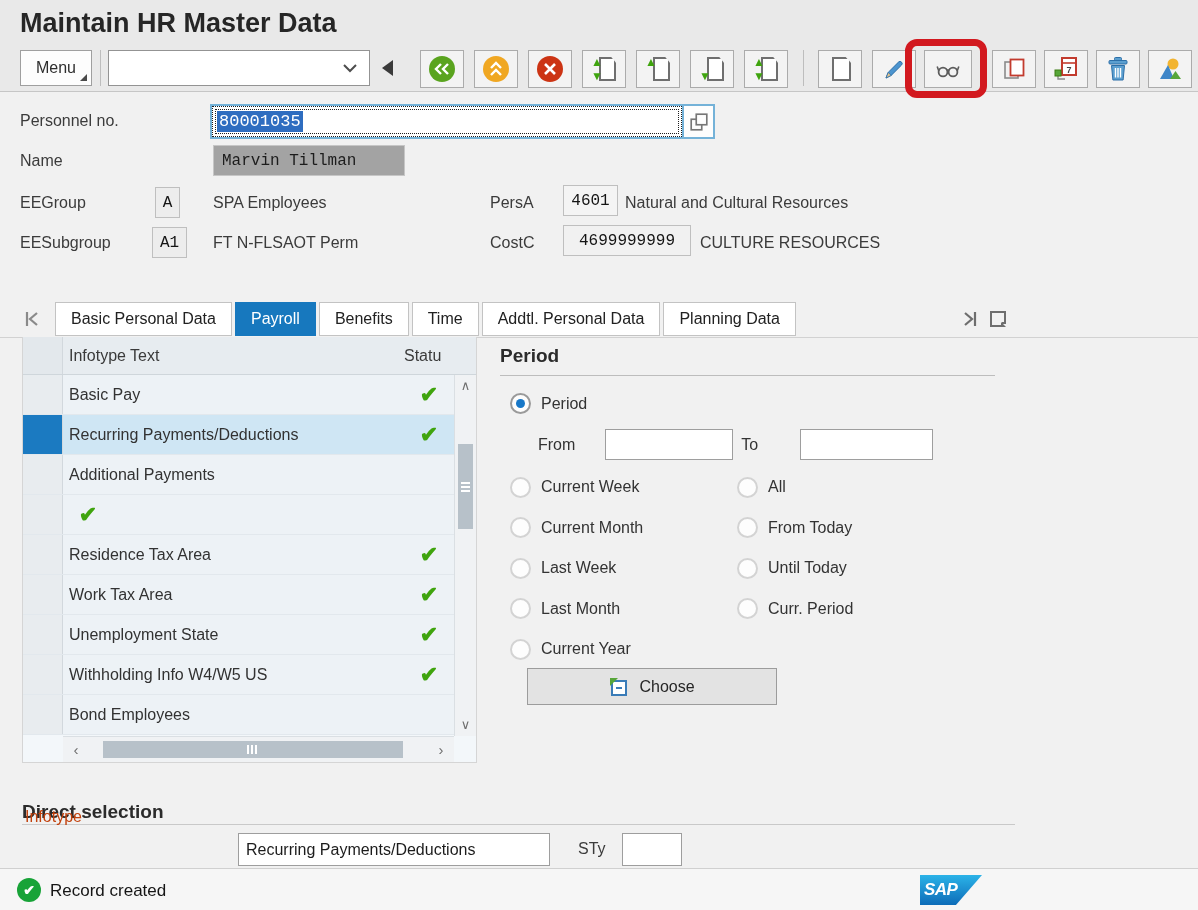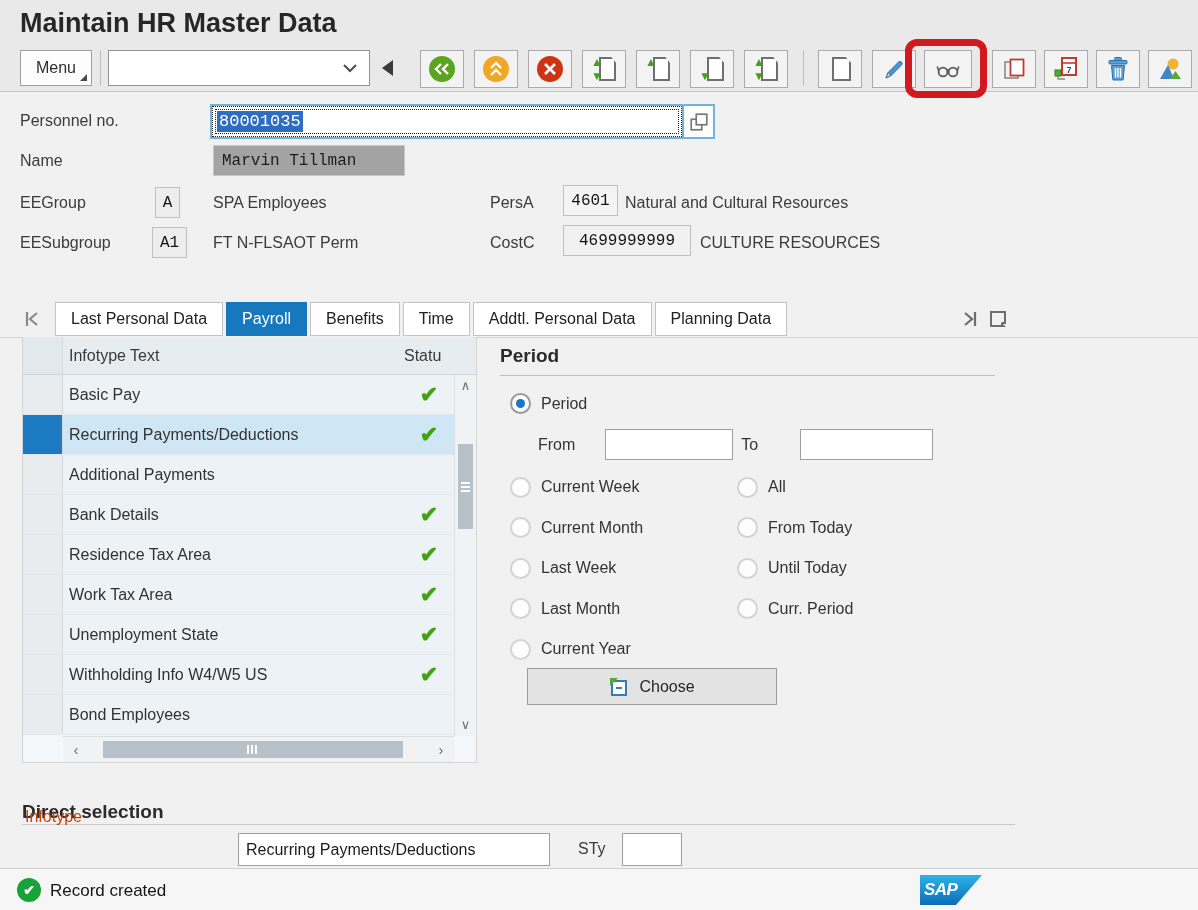--- a/index.html
+++ b/index.html
@@ -313,21 +313,21 @@
 <div class="val-box mono" style="left:563px;top:225px;width:128px;height:31px;background:#f1f1f1">4699999999</div>
 <div class="plain-txt" style="left:700px;top:234px">CULTURE RESOURCES</div>
 
 <div class="tabstrip">
   <div class="tabs-scroll-left">
     <svg width="16" height="18" viewBox="0 0 16 18">
         <path d="M3 2 v14 M13 3 l-7 6 7 6" fill="none" stroke="#8a8a8a" stroke-width="2.2"></path>
       </svg>
   </div>
   <div class="tabs-box">
-      <div class="tab">Last Personal Data</div>
+      <div class="tab">Basic Personal Data</div>
       <div class="tab active">Payroll</div>
       <div class="tab">Benefits</div>
       <div class="tab">Time</div>
       <div class="tab">Addtl. Personal Data</div>
       <div class="tab">Planning Data</div>
     </div>
   <div class="tabs-right-icons">
     <span>
       <svg width="16" height="18" viewBox="0 0 16 18">
           <path d="M3 3 l7 6 -7 6 M13 2 v14" fill="none" stroke="#6e6e6e" stroke-width="2.2"></path>
@@ -360,21 +360,20 @@
         <div class="tcell">Recurring Payments/Deductions</div>
         <div class="scell"><span class="check">✔</span></div>
       </div>
       <div class="trow">
         <div class="selcell"></div>
         <div class="tcell">Additional Payments</div>
         <div class="scell"></div>
       </div>
       <div class="trow">
         <div class="selcell"></div>
-        <div class="tcell">Bank Details</div>
         <div class="scell"><span class="check">✔</span></div>
       </div>
       <div class="trow">
         <div class="selcell"></div>
         <div class="tcell">Residence Tax Area</div>
         <div class="scell"><span class="check">✔</span></div>
       </div>
       <div class="trow">
         <div class="selcell"></div>
         <div class="tcell">Work Tax Area</div>

